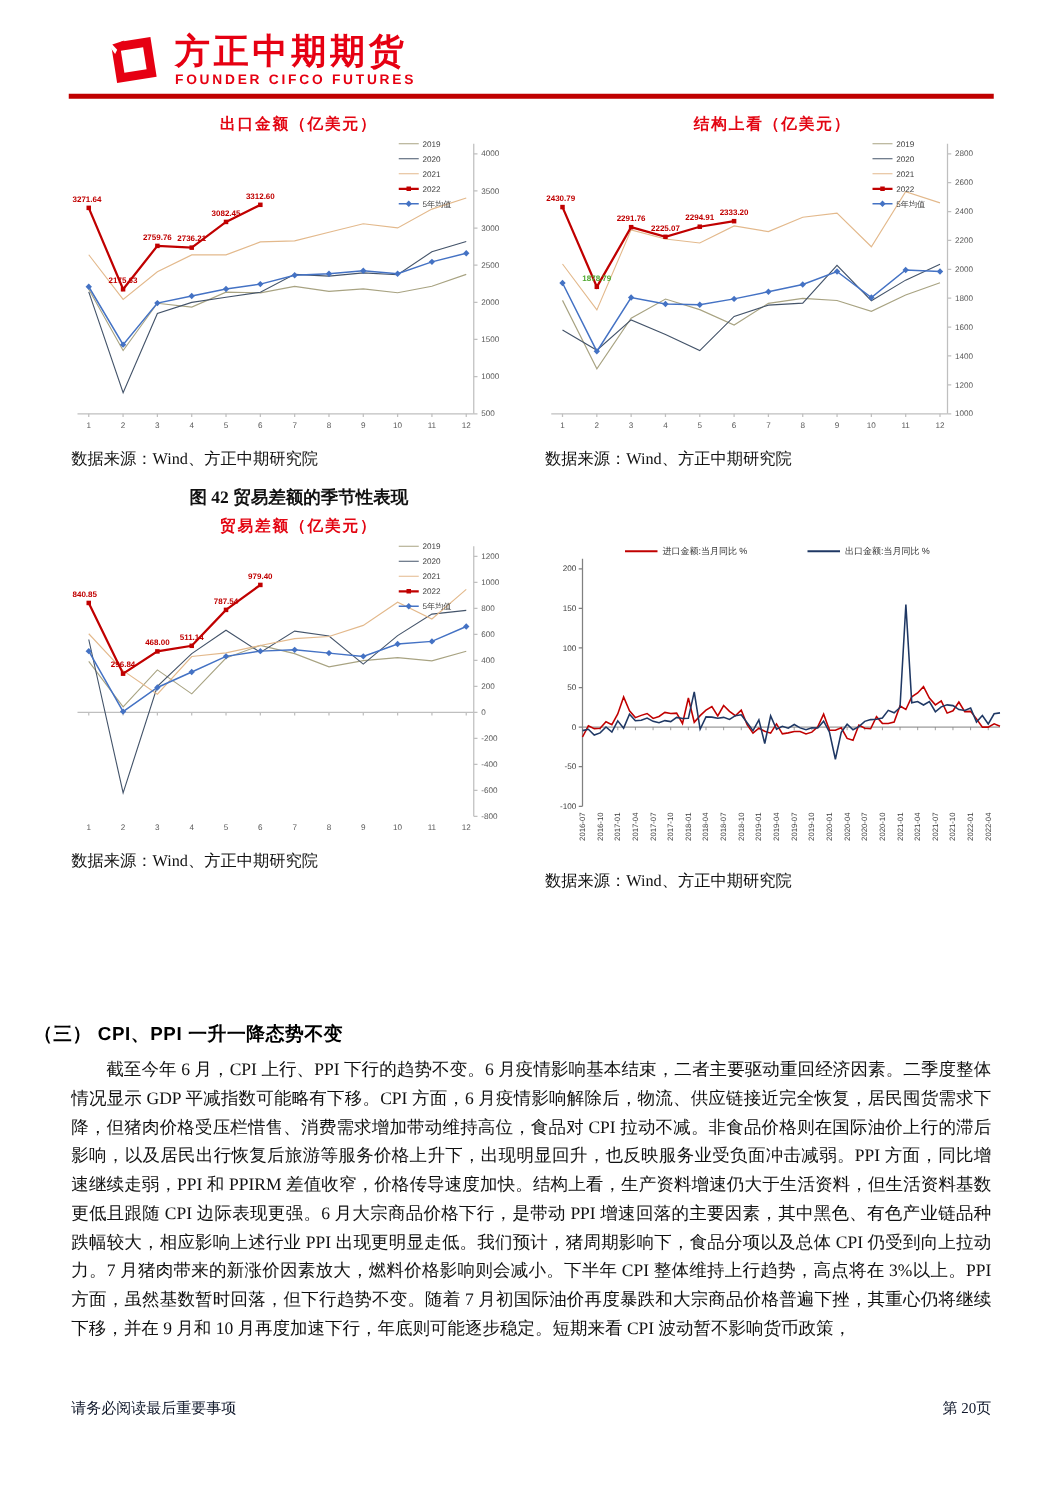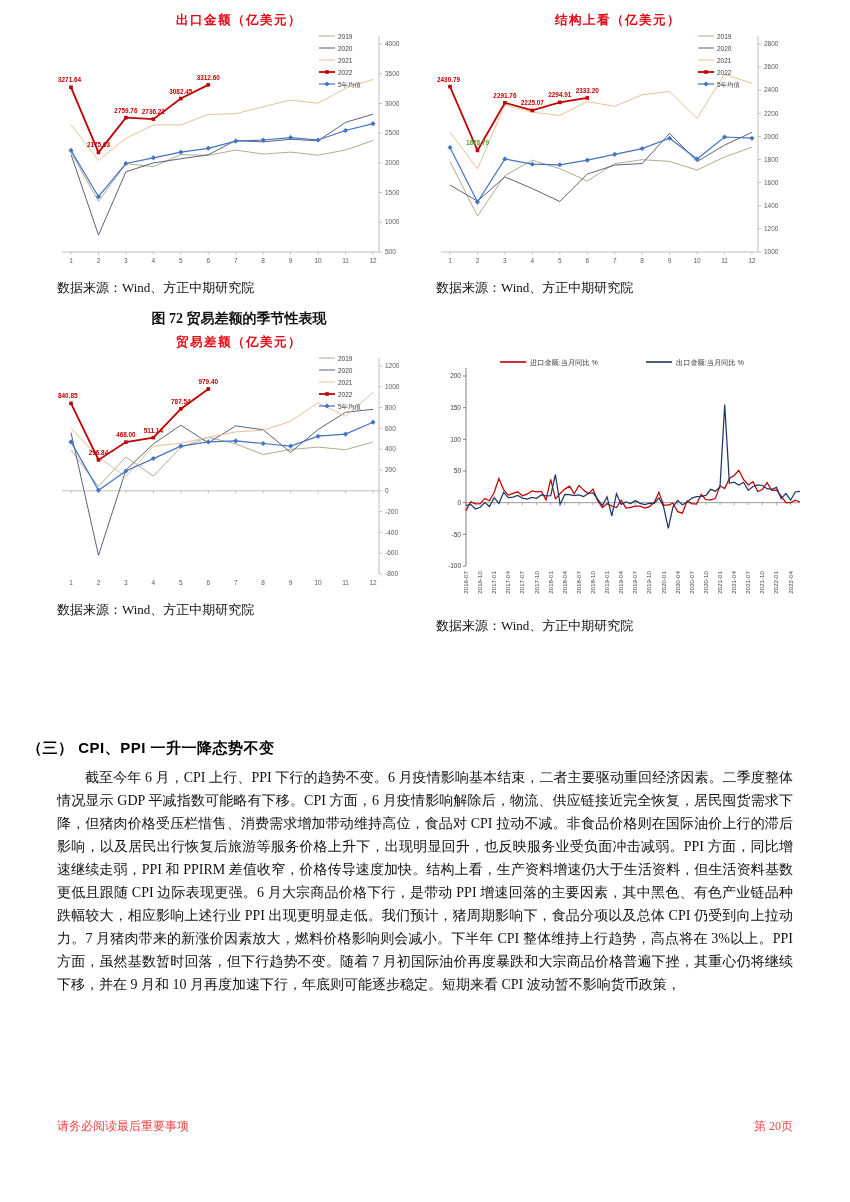--- a/index.html
+++ b/index.html
@@ -20,27 +20,44 @@
   .figcap{width:364px;text-align:center;font-weight:bold;font-size:14px;margin-top:13px;}
   .caprow{display:flex;justify-content:space-between;}
   svg.chart{display:block;}
   
   .section-heading{font-family:"Liberation Sans",sans-serif;font-weight:bold;font-size:15px;color:#000;
                    margin:104px 0 0 27px;letter-spacing:0.5px;}
   .body-par{margin:8px 0 0 0;font-size:14px;line-height:23px;text-align:justify;text-indent:2em;
             padding:0 57px;color:#111;}
   
   .footer{position:absolute;left:57px;right:57px;top:1118px;display:flex;justify-content:space-between;
-          font-size:12px;color:#ef4444;}
+          font-size:12px;color:#0f172a;}
 </style>
 </head>
 <body>
 
 <div class="page">
 
+  <header>
+    <div class="logo-row">
+      <svg class="logo-mark" viewBox="0 0 46 44">
+        <g transform="rotate(-9 23 22)">
+          <rect x="7" y="6" width="32" height="32" fill="#e60012"></rect>
+          <rect x="14" y="13" width="18" height="18" fill="#ffffff"></rect>
+          <polygon points="3,3 19,1 9,15" fill="#ffffff"></polygon>
+          <polygon points="8,7 18,5.5 12,13" fill="#e60012"></polygon>
+        </g>
+      </svg>
+      <div>
+        <div class="logo-cn">方正中期期货</div>
+        <div class="logo-en">FOUNDER CIFCO FUTURES</div>
+      </div>
+    </div>
+    <div class="red-rule"></div>
+  </header>
 
   <section class="charts">
 
     <div class="row">
       <figure class="fig" style="margin:0">
         <figcaption class="chart-title">出口金额（亿美元）</figcaption>
         <svg class="chart" viewBox="0 0 364 248" width="364" height="248">
             <line x1="322" y1="8" x2="322" y2="224" stroke="#bfbfbf" stroke-width="1"></line>
             <line x1="322" y1="224" x2="325" y2="224" stroke="#bfbfbf"></line>
             <text x="328" y="226.2" font-size="6.5" fill="#595959" text-anchor="start" font-family="&quot;Liberation Sans&quot;, sans-serif">500</text>
@@ -216,21 +233,21 @@
             <text x="68.9090909090909" y="69.72995555555553" font-size="6.4" fill="#c00000" text-anchor="middle" font-family="&quot;Liberation Sans&quot;, sans-serif" font-weight="bold">2291.76</text>
             <text x="96.36363636363636" y="77.43635555555554" font-size="6.4" fill="#c00000" text-anchor="middle" font-family="&quot;Liberation Sans&quot;, sans-serif" font-weight="bold">2225.07</text>
             <text x="123.81818181818181" y="69.36595555555559" font-size="6.4" fill="#c00000" text-anchor="middle" font-family="&quot;Liberation Sans&quot;, sans-serif" font-weight="bold">2294.91</text>
             <text x="151.27272727272728" y="64.94133333333335" font-size="6.4" fill="#c00000" text-anchor="middle" font-family="&quot;Liberation Sans&quot;, sans-serif" font-weight="bold">2333.20</text>
           </svg>
         <div class="source">数据来源：Wind、方正中期研究院</div>
       </figure>
     </div>
 
     <div class="caprow">
-      <div class="figcap">图 72  贸易差额的季节性表现</div>
+      <div class="figcap">图 42  贸易差额的季节性表现</div>
     </div>
 
     <div class="row" style="margin-top:6px">
       <figure class="fig" style="margin:0">
         <figcaption class="chart-title">贸易差额（亿美元）</figcaption>
         <svg class="chart" viewBox="0 0 364 248" width="364" height="248">
             <line x1="322" y1="8" x2="322" y2="224" stroke="#bfbfbf" stroke-width="1"></line>
             <line x1="322" y1="224" x2="325" y2="224" stroke="#bfbfbf"></line>
             <text x="328" y="226.2" font-size="6.5" fill="#595959" text-anchor="start" font-family="&quot;Liberation Sans&quot;, sans-serif">-800</text>
             <line x1="322" y1="203.2" x2="325" y2="203.2" stroke="#bfbfbf"></line>

